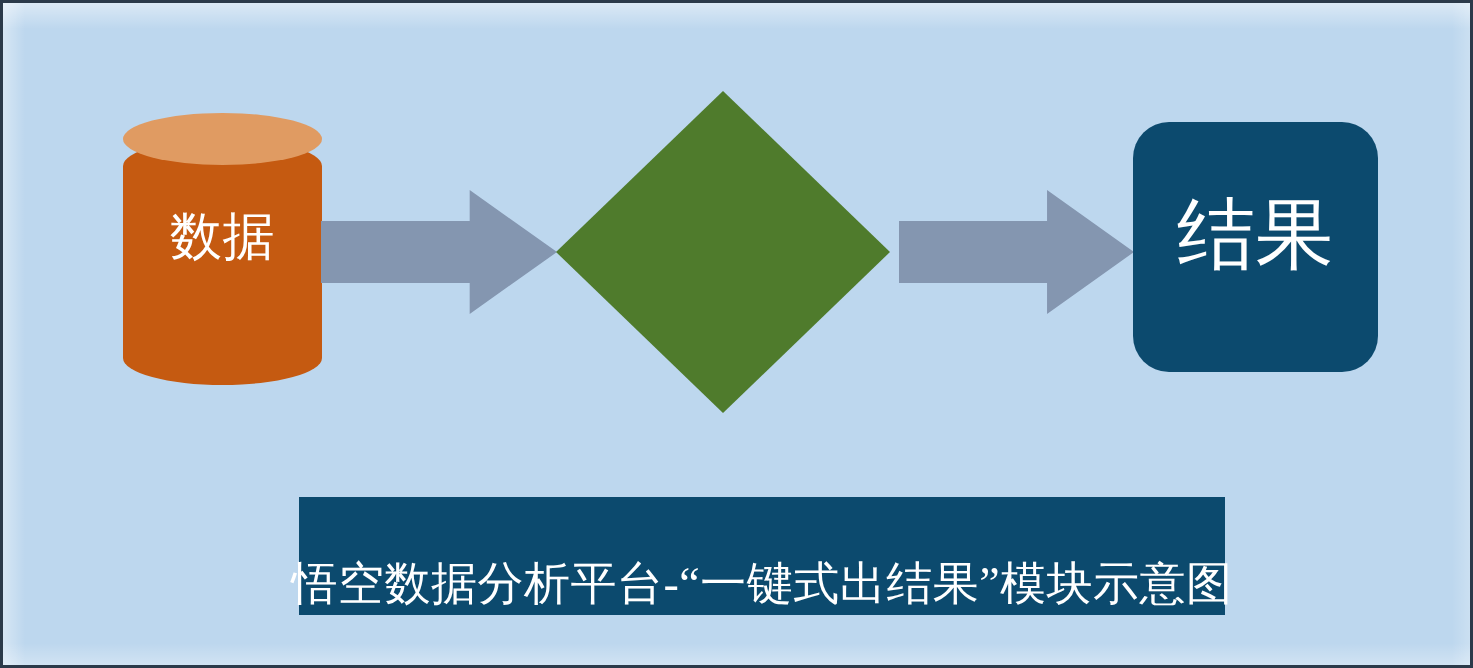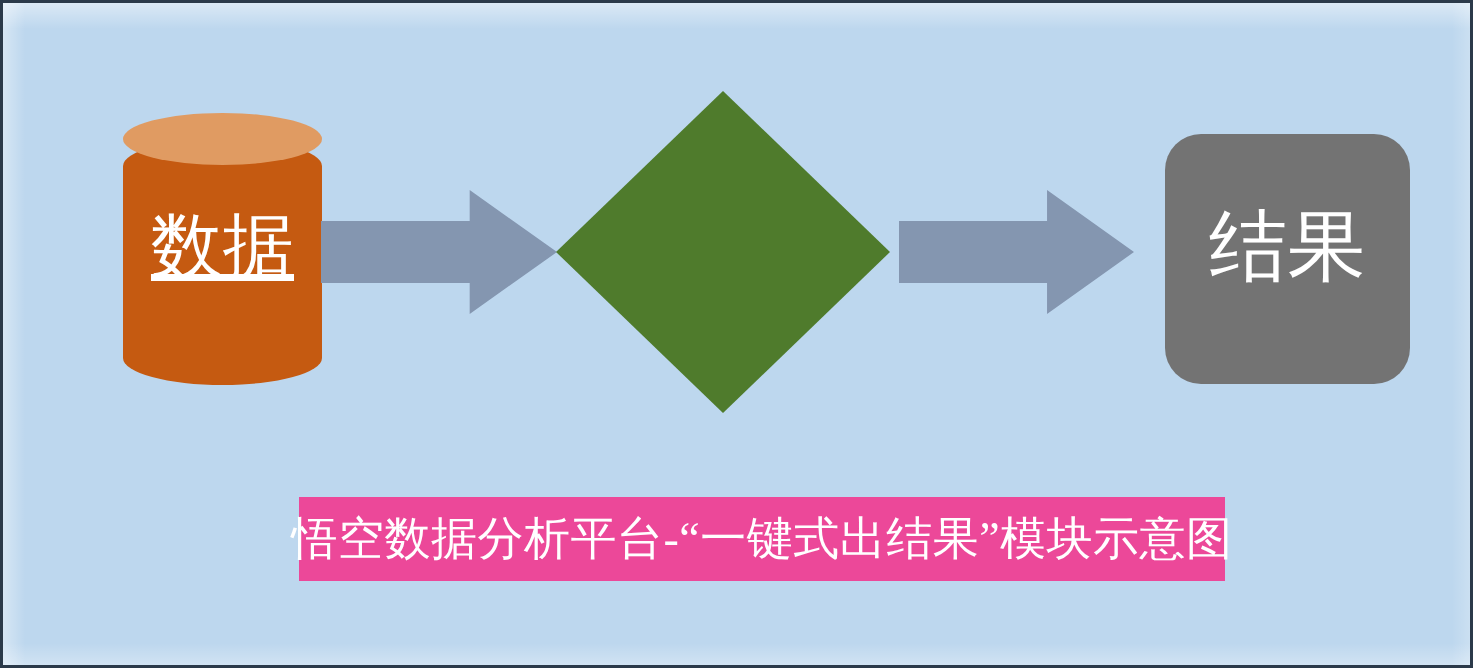--- a/index.html
+++ b/index.html
@@ -71,22 +71,21 @@
     width: 199px;
     height: 52px;
     background: #e09b62;
     border-radius: 50%;
   }
   #cylinder-text {
     position: absolute;
     left: 0;
     top: 96px;
     width: 199px;
-    font-size: 71px;
-    text-decoration: underline;
+    font-size: 52px;
   }
 
   
   #diamond-shape {
     position: absolute;
     left: 556px;
     top: 91px;
     width: 334px;
     height: 322px;
   }
@@ -103,26 +102,25 @@
     left: 0;
     top: 82px;
     width: 334px;
     font-size: 62px;
   }
 
   
   #result-shape {
     position: absolute;
     left: 1133px;
-    top: 134px;
+    top: 122px;
     width: 245px;
     height: 250px;
-    background: #737373;
+    background: #0c4a6e;
     border-radius: 36px;
-    margin-left: 32px;
   }
   #result-text {
     position: absolute;
     left: 0;
     top: 72px;
     width: 245px;
     font-size: 78px;
   }
 
   
@@ -144,24 +142,24 @@
     height: 124px;
     clip-path: polygon(0% 25%, 63% 25%, 63% 0%, 100% 50%, 63% 100%, 63% 75%, 0% 75%);
   }
 
   
   #caption-banner {
     position: absolute;
     left: 299px;
     top: 497px;
     width: 926px;
-    height: 84px;
-    background: #ec4899;
+    height: 118px;
+    background: #0c4a6e;
     display: flex;
-    align-items: center;
+    align-items: flex-end;
     justify-content: center;
   }
   #caption-text {
     color: #ffffff;
     font-family: "Liberation Serif", "DejaVu Serif", serif;
     font-size: 46px;
     letter-spacing: 0.5px;
     white-space: nowrap;
     user-select: none;
   }

